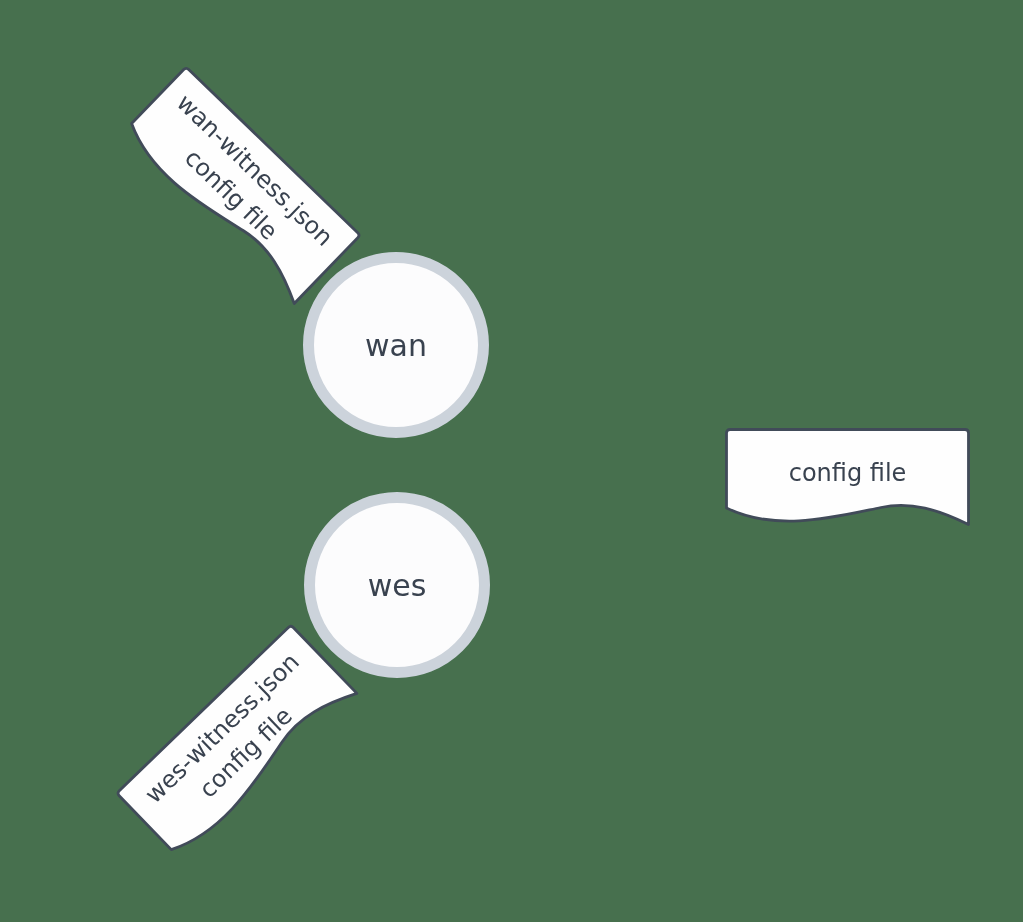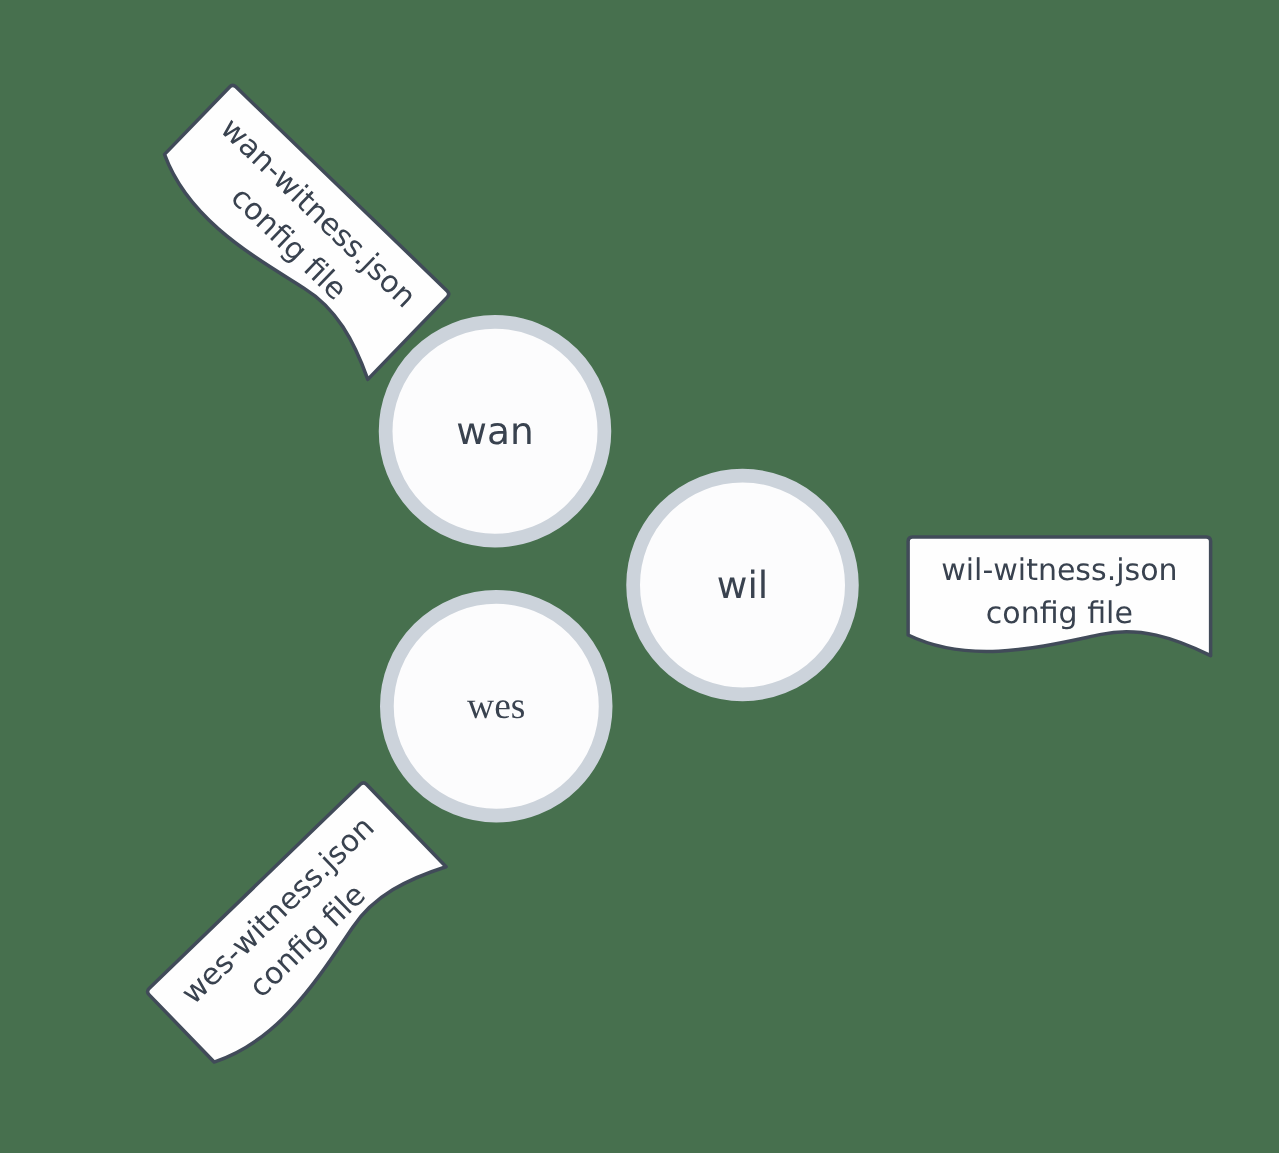--- a/index.html
+++ b/index.html
@@ -32,21 +32,21 @@
     border-radius: 50%;
     background: var(--node-fill);
     display: flex;
     align-items: center;
     justify-content: center;
     color: var(--text);
     font-size: 30px;
   }
   .node-wan { left: 303px; top: 252px; }
   .node-wil { left: 501px; top: 375px; }
-  .node-wes { left: 304px; top: 472px; font-family: Liberation Serif, serif; }
+  .node-wes { left: 304px; top: 492px; }
 
   .doc {
     position: absolute;
     width: 245px;
     height: 100px;
   }
   .doc svg {
     position: absolute;
     left: 0; top: 0;
     width: 245px;
@@ -79,43 +79,39 @@
   .doc-wes { left: 115px; top: 694px; transform: rotate(-44deg); }
 </style>
 </head>
 <body>
 
 <div class="canvas">
 
   <div class="node-circle node-wan">
     <span>wan</span>
   </div>
-  <div class="node-circle node-wil">
-    <span>wil</span>
-  </div>
   <div class="node-circle node-wes">
     <span>wes</span>
   </div>
 
   <div class="doc doc-wan">
     <svg viewBox="0 0 245 100" preserveAspectRatio="none" aria-hidden="true">
       <path d="M1.5,5 Q1.5,1.5 5,1.5 L240,1.5 Q243.5,1.5 243.5,5 L243.5,96.5 C214,82 186,73 156,79.5 C110,89 52,104.5 1.5,80 Z"></path>
     </svg>
     <div class="doc-label">
       <span>wan-witness.json</span>
       <span>config file</span>
     </div>
   </div>
 
   <div class="doc doc-wil">
     <svg viewBox="0 0 245 100" preserveAspectRatio="none" aria-hidden="true">
       <path d="M1.5,5 Q1.5,1.5 5,1.5 L240,1.5 Q243.5,1.5 243.5,5 L243.5,96.5 C214,82 186,73 156,79.5 C110,89 52,104.5 1.5,80 Z"></path>
     </svg>
     <div class="doc-label">
-      <span>wil-witness.json</span>
       <span>config file</span>
     </div>
   </div>
 
   <div class="doc doc-wes">
     <svg viewBox="0 0 245 100" preserveAspectRatio="none" aria-hidden="true">
       <path d="M1.5,5 Q1.5,1.5 5,1.5 L240,1.5 Q243.5,1.5 243.5,5 L243.5,96.5 C214,82 186,73 156,79.5 C110,89 52,104.5 1.5,80 Z"></path>
     </svg>
     <div class="doc-label">
       <span>wes-witness.json</span>

